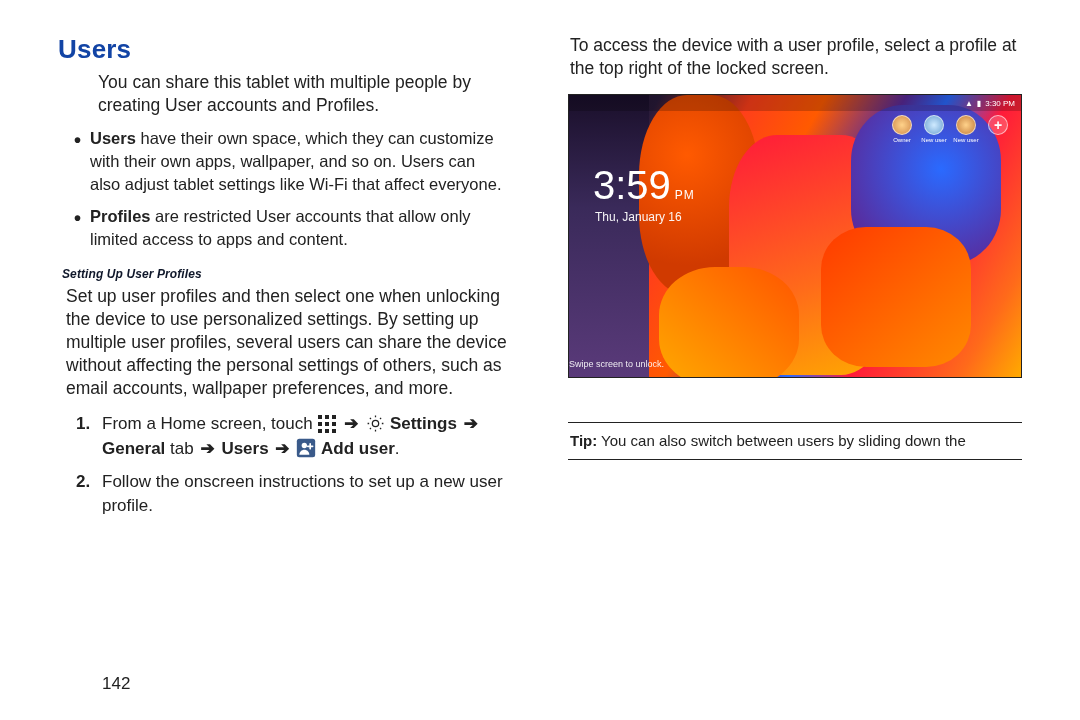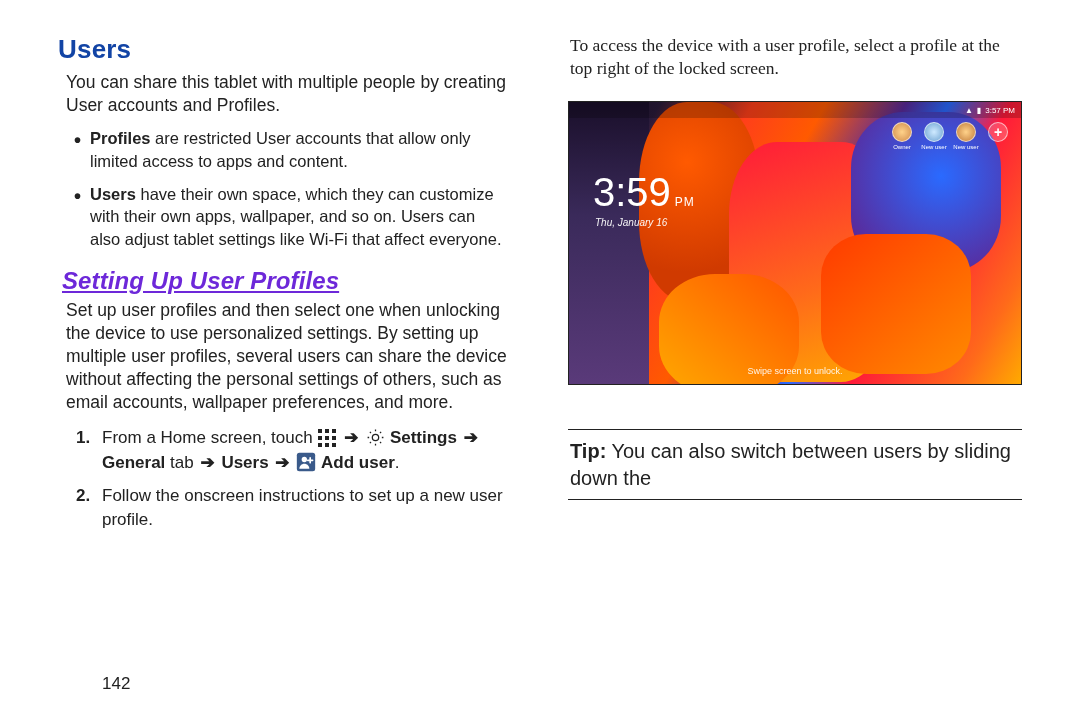--- a/index.html
+++ b/index.html
@@ -22,20 +22,21 @@
       font-weight: 800;
       font-size: 26px;
       margin-bottom: 6px;
       letter-spacing: 0.2px;
     }
     p.intro {
       font-size: 17.5px;
       line-height: 1.32;
       margin-bottom: 10px;
       padding-left: 8px;
+      margin-left: 32px;
     }
     ul.bullets {
       list-style: none;
       padding-left: 20px;
     }
     ul.bullets li {
       font-size: 16.5px;
       line-height: 1.38;
       margin-bottom: 10px;
       position: relative;
@@ -43,29 +44,28 @@
     }
     ul.bullets li::before {
       content: "•";
       position: absolute;
       left: -4px;
       top: 0px;
       font-size: 20px;
       font-weight: bold;
     }
     h2.section {
-      color: #6d28d9;
+      color: #0f172a;
       font-style: italic;
       font-weight: 800;
-      font-size: 24px;
+      font-size: 12px;
       margin-top: 16px;
       margin-bottom: 4px;
       letter-spacing: 0.1px;
       padding-left: 4px;
-      text-decoration: underline;
     }
     p.body {
       font-size: 17.5px;
       line-height: 1.32;
       padding-left: 8px;
       margin-bottom: 12px;
     }
     ol.steps {
       counter-reset: step;
       list-style: none;
@@ -146,37 +146,36 @@
       display:flex;align-items:center;justify-content:center;color:#fff;font-size:14px;font-weight:bold;
     }
     .ls-clock {
       position: absolute;
       left: 24px;
       top: 68px;
       color: #fff;
     }
     .ls-time { font-size: 40px; font-weight: 300; }
     .ls-time .ampm { font-size: 12px; margin-left: 4px; letter-spacing:1px;}
-    .ls-date { font-size: 10px; margin-top: 2px; margin-left: 2px; opacity: 0.95; font-style: italic;}
+    .ls-date { font-size: 12px; margin-top: 2px; margin-left: 2px; opacity: 0.95;}
     .ls-swipe {
       position: absolute;
       bottom: 8px;
       left: 0; right: 0;
-      text-align: center;
       color: #fff;
       font-size: 9px;
       opacity: 0.9;
     }
     .tip-sep {
       border: none;
       border-top: 1.5px solid #222;
       margin: 0 0 8px 0;
     }
     p.tip {
-      font-size: 20px;
+      font-size: 15px;
       line-height: 1.32;
       padding-left: 2px;
     }
     .tip-indent { display:block; padding-left:34px; }
     hr.tip-bottom {
       border: none;
       border-top: 1.5px solid #222;
       margin-top: 8px;
     }
     .pagenum {
@@ -197,24 +196,24 @@
   </style>
 </head>
 <body>
 
 <div class="columns">
   <div class="col">
     <h1 class="users">Users</h1>
     <p class="intro">You can share this tablet with multiple people by creating User accounts and Profiles.</p>
     <ul class="bullets">
       <li>
-        <span class="b">Profiles</span><span> are restricted User accounts that allow only limited access to apps and content.</span>
+        <span class="b">Users</span><span> have their own space, which they can customize with their own apps, wallpaper, and so on. Users can also adjust tablet settings like Wi-Fi that affect everyone.</span>
       </li>
       <li>
-        <span class="b">Users</span><span> have their own space, which they can customize with their own apps, wallpaper, and so on. Users can also adjust tablet settings like Wi-Fi that affect everyone.</span>
+        <span class="b">Profiles</span><span> are restricted User accounts that allow only limited access to apps and content.</span>
       </li>
     </ul>
     <h2 class="section">Setting Up User Profiles</h2>
     <p class="body">Set up user profiles and then select one when unlocking the device to use personalized settings. By setting up multiple user profiles, several users can share the device without affecting the personal settings of others, such as email accounts, wallpaper preferences, and more.</p>
     <ol class="steps">
       <li>
         <span>From a Home screen, touch </span>
         <span class="icon">
           <svg width="18" height="18" viewBox="0 0 18 18">
               <g fill="#222">
@@ -247,33 +246,33 @@
               <path d="M17 7v6M14 10h6" stroke="#fff" stroke-width="2" stroke-linecap="round"></path>
             </svg>
         </span>
         <span class="b"> Add user</span><span>.</span>
       </li>
       <li>Follow the onscreen instructions to set up a new user profile.</li>
     </ol>
   </div>
 
   <div class="col">
-    <p class="body" style="padding-left:2px; margin-bottom:21px;font-family:Liberation Serif, serif;">To access the device with a user profile, select a profile at the top right of the locked screen.</p>
+    <p class="body" style="padding-left:2px; margin-bottom:14px;">To access the device with a user profile, select a profile at the top right of the locked screen.</p>
 
     <div class="lockscreen">
       <div class="paint p1"></div>
         <div class="paint p2"></div>
         <div class="paint p3"></div>
         <div class="paint p4"></div>
         <div class="paint p5"></div>
         <div class="paint p6"></div>
       <div class="ls-status">
         <span>▲</span>
         <span>▮</span>
-        <span>3:57 PM</span>
+        <span>3:30 PM</span>
       </div>
       <div class="ls-profiles">
         <div class="ls-avatar"><div class="circle"></div><span>Owner</span></div>
         <div class="ls-avatar"><div class="circle"></div><span>New user</span></div>
         <div class="ls-avatar"><div class="circle"></div><span>New user</span></div>
         <div class="ls-avatar"><div class="circle">+</div><span>&nbsp;</span></div>
       </div>
       <div class="ls-clock">
         <div class="ls-time"><span>3:59</span><span class="ampm">PM</span></div>
         <div class="ls-date">Thu, January 16</div>

